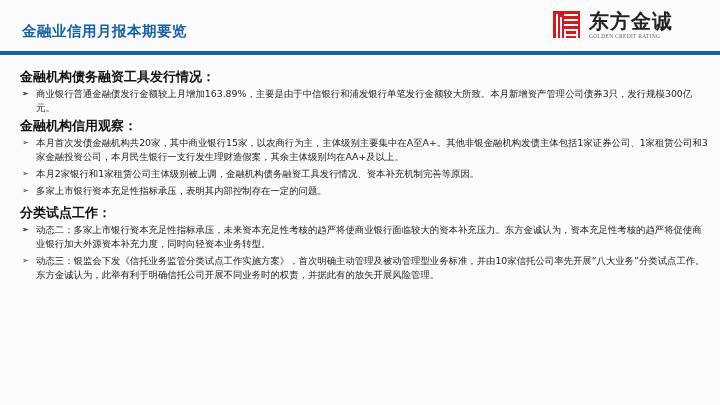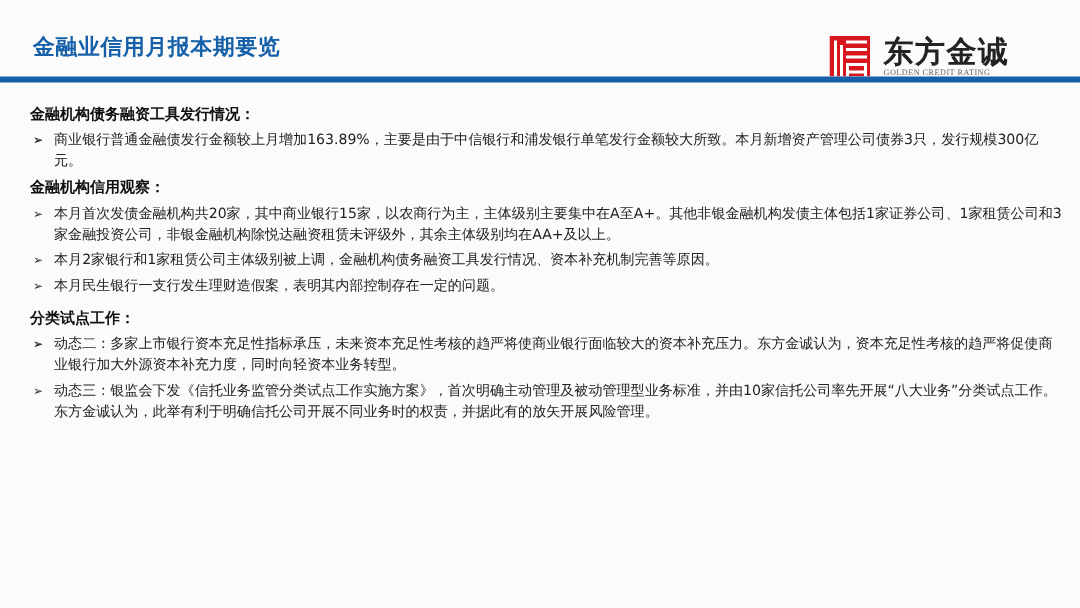--- a/index.html
+++ b/index.html
@@ -12,21 +12,21 @@
   }
   .header {
     position: absolute; left: 0; top: 0; width: 692px; height: 52px;
   }
   .page-title {
     position: absolute; left: 22px; top: 22px;
     font-size: 14.5px; font-weight: bold; color: #1560a8;
     letter-spacing: 0.5px;
   }
   .logo {
-    position: absolute; left: 553px; top: 10px; height: 30px; width: 160px; margin-top: 13px;
+    position: absolute; left: 553px; top: 10px; height: 30px; width: 160px;
   }
   .logo-mark {
     position: absolute; left: 0; top: 1px; width: 27px; height: 27px;
   }
   .logo-cn {
     position: absolute; left: 36px; top: -2px;
     font-family: "DejaVu Serif", "Liberation Serif", serif;
     font-size: 20px; font-weight: bold; color: #222; letter-spacing: 1px;
   }
   .logo-en {
@@ -36,21 +36,21 @@
   }
   .header-rule {
     position: absolute; left: 0; top: 51px; width: 720px; height: 4px;
     background: #1560a8;
   }
   .content {
     position: absolute; left: 20px; top: 70px; width: 690px;
     font-size: 9.4px; line-height: 14.2px;
   }
   .section-heading {
-    font-weight: bold; color: #111; margin: 0 0 3px 0; font-size: 10px;
+    font-weight: bold; color: #111; margin: 0 0 3px 0; font-size: 13px;
   }
   .bullet {
     position: relative; padding-left: 16px; margin-bottom: 3px; color: #222;
   }
   .bullet-icon {
     position: absolute; left: 2px; top: 0; font-size: 8px; color: #333;
   }
   .gap-lg { height: 4px; }
 </style>
 </head>
@@ -84,29 +84,29 @@
     <span class="bullet-icon">➢</span>
   </div>
   <div class="bullet">
     <span class="bullet-icon">➢</span>
     <span>商业银行普通金融债发行金额较上月增加163.89%，主要是由于中信银行和浦发银行单笔发行金额较大所致。本月新增资产管理公司债券3只，发行规模300亿元。</span>
   </div>
 
   <div class="section-heading">金融机构信用观察：</div>
   <div class="bullet">
     <span class="bullet-icon">➢</span>
-    <span>本月首次发债金融机构共20家，其中商业银行15家，以农商行为主，主体级别主要集中在A至A+。其他非银金融机构发债主体包括1家证券公司、1家租赁公司和3家金融投资公司，非银金融机构除悦达融资租赁未评级外，其余主体级别均在AA+及以上。</span>
+    <span>本月首次发债金融机构共20家，其中商业银行15家，以农商行为主，主体级别主要集中在A至A+。其他非银金融机构发债主体包括1家证券公司、1家租赁公司和3家金融投资公司，本月民生银行一支行发生理财造假案，其余主体级别均在AA+及以上。</span>
   </div>
   <div class="bullet">
     <span class="bullet-icon">➢</span>
     <span>本月2家银行和1家租赁公司主体级别被上调，金融机构债务融资工具发行情况、资本补充机制完善等原因。</span>
   </div>
   <div class="bullet">
     <span class="bullet-icon">➢</span>
-    <span>本月民生银行一支行发生理财造假案，表明其内部控制存在一定的问题。</span>
+    <span>多家上市银行资本充足性指标承压，表明其内部控制存在一定的问题。</span>
   </div>
 
   <div class="gap-lg"></div>
   <div class="section-heading">分类试点工作：</div>
   <div class="bullet">
     <span class="bullet-icon">➢</span>
   </div>
   <div class="bullet">
     <span class="bullet-icon">➢</span>
     <span>动态二：多家上市银行资本充足性指标承压，未来资本充足性考核的趋严将使商业银行面临较大的资本补充压力。东方金诚认为，资本充足性考核的趋严将促使商业银行加大外源资本补充力度，同时向轻资本业务转型。</span>

